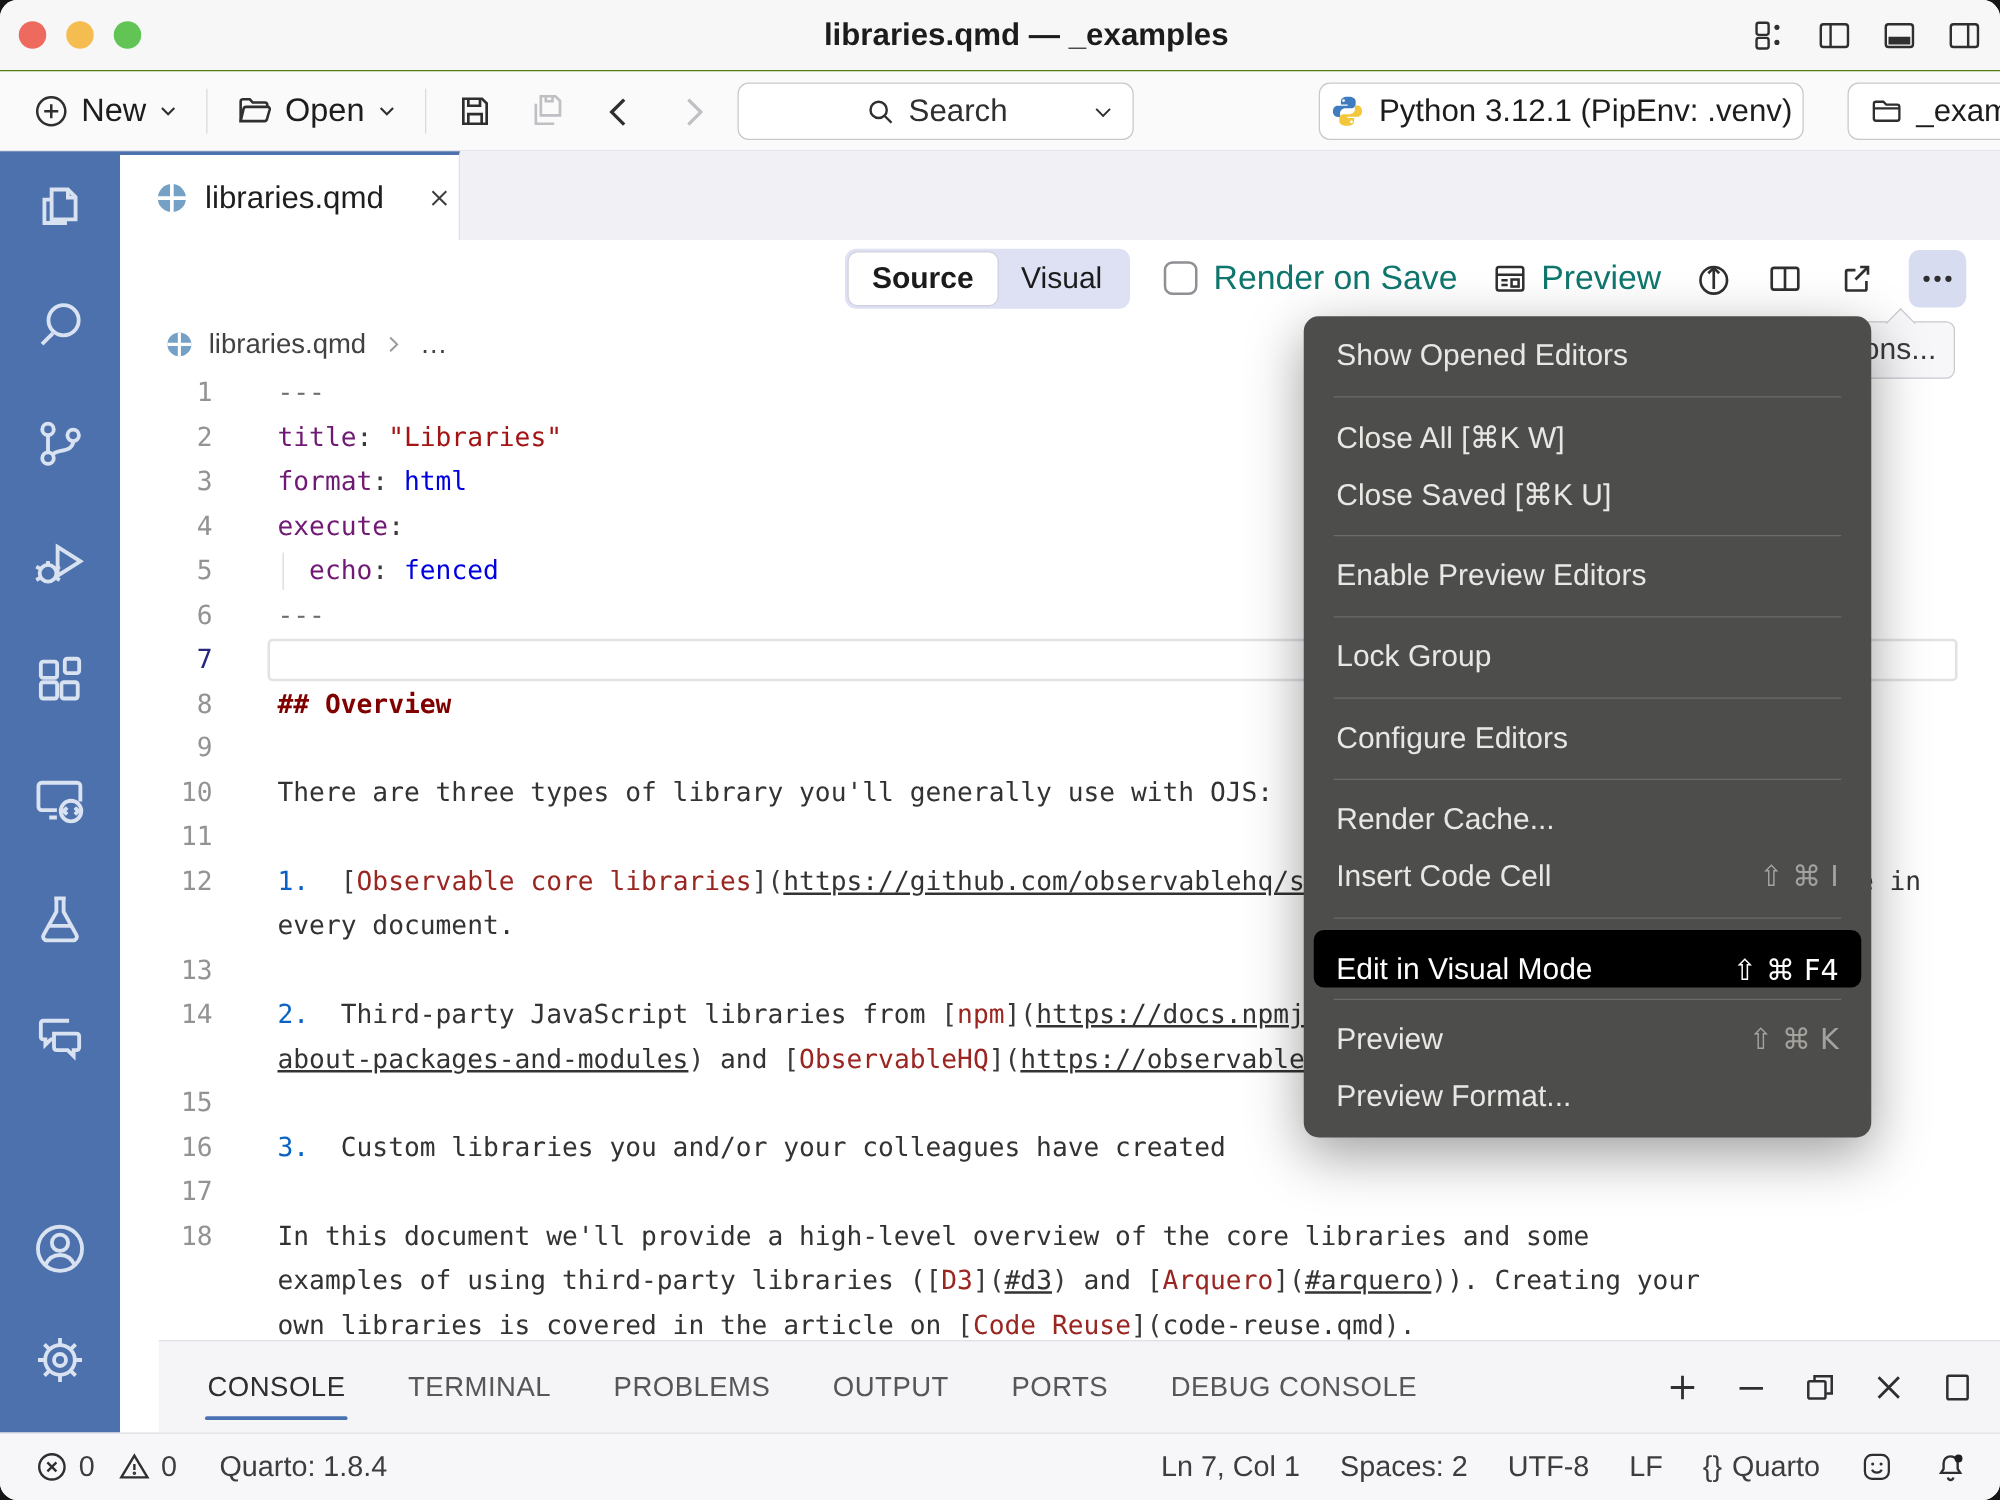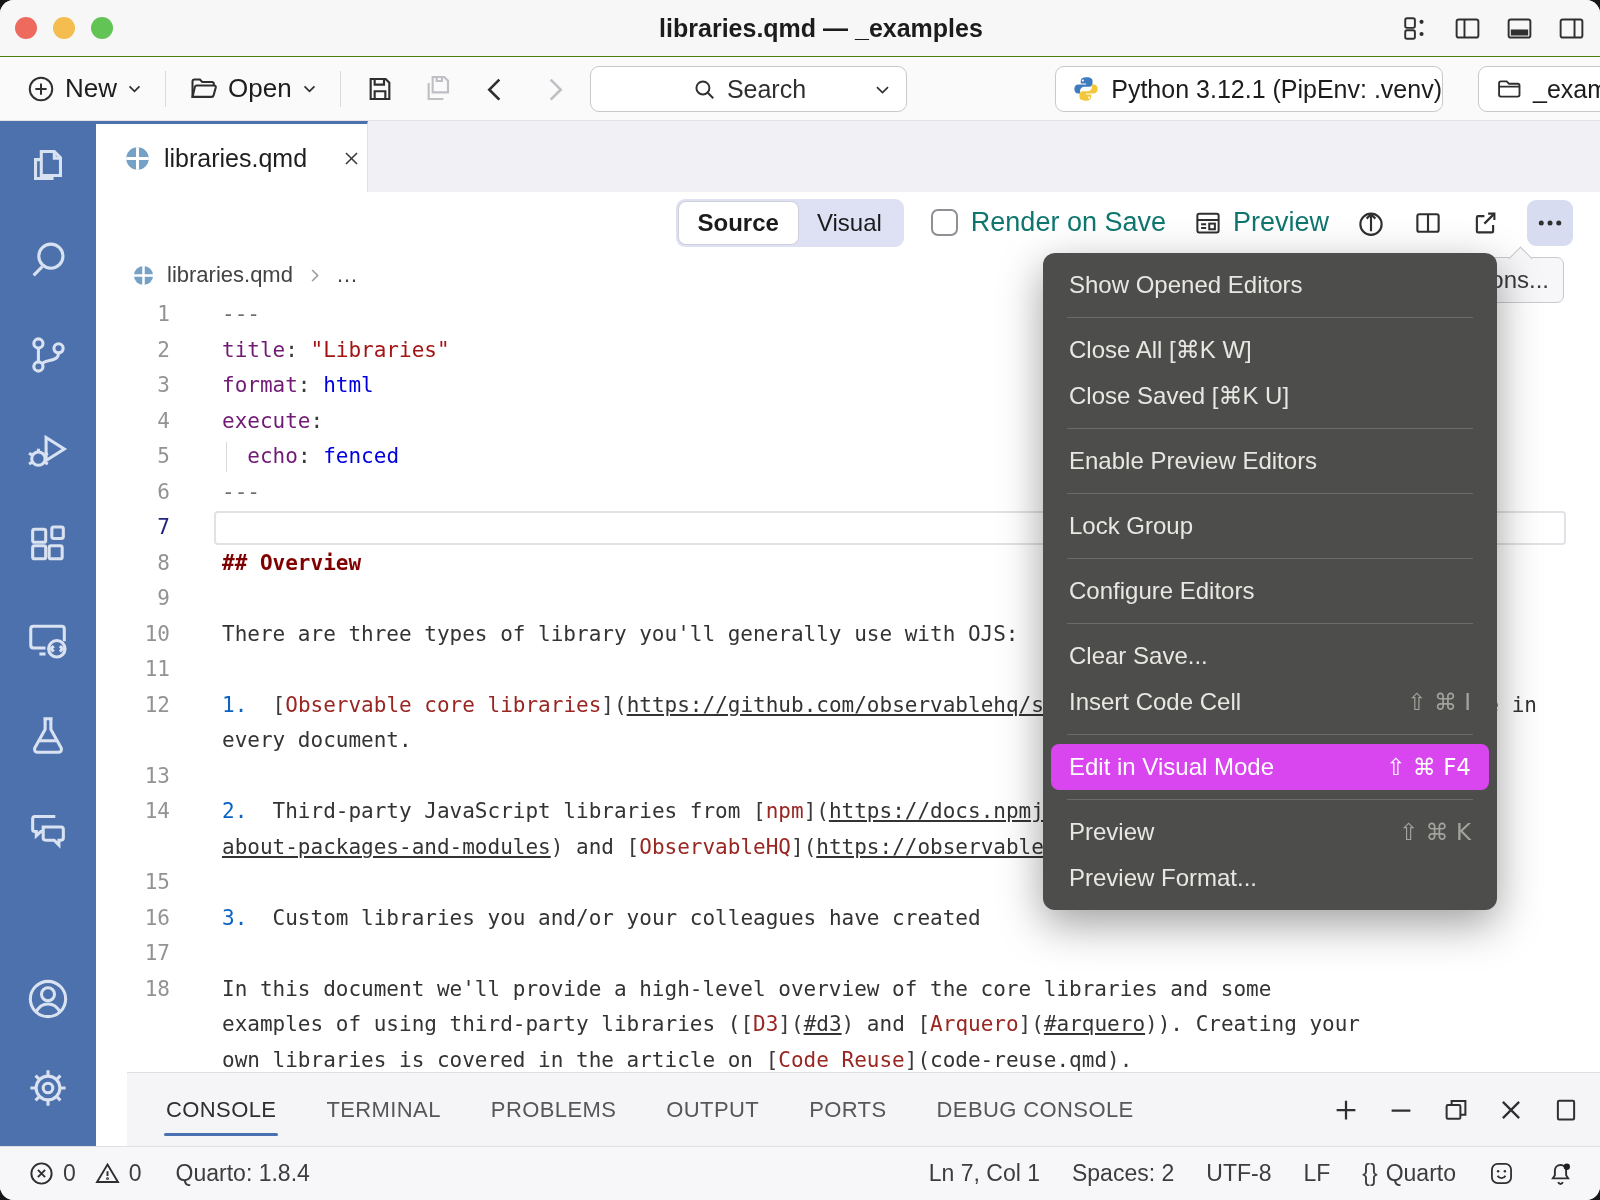--- a/index.html
+++ b/index.html
@@ -26,21 +26,21 @@
   .tb-label{font-size:26px;color:#1d1d1d;}
   .tb-sep{width:1px;height:36px;background:#dadade;margin:0 14px;}
   .tb-icbtn{padding:6px 9px;border-radius:8px;display:flex;align-items:center;}
   .tb-icbtn svg{width:32px;height:32px;}
   .caret svg{width:17px;height:17px;}
   .searchbox{position:absolute;left:590px;top:9px;width:315px;height:44px;background:#fff;border:1px solid #c9c9cd;
     border-radius:9px;display:flex;align-items:center;justify-content:center;gap:10px;}
   .searchbox .lbl{font-size:25px;color:#2f2f2f;}
   .searchbox .chev{position:absolute;right:14px;top:13px;}
   .pybtn{position:absolute;left:1055px;top:9px;width:386px;height:44px;background:#fff;border:1px solid #c9c9cd;
-    border-radius:9px;display:flex;align-items:center;justify-content:flex-end;gap:11px;font-size:25px;color:#1c1c1c;}
+    border-radius:9px;display:flex;align-items:center;justify-content:center;gap:11px;font-size:25px;color:#1c1c1c;}
   .wsbtn{position:absolute;left:1478px;top:9px;width:150px;height:44px;background:#fff;border:1px solid #c9c9cd;
     border-radius:9px;display:flex;align-items:center;padding-left:16px;gap:10px;font-size:25px;color:#1c1c1c;
     white-space:nowrap;overflow:hidden;}
 
   
   .sidebar{position:absolute;left:0;top:121px;width:96px;height:1026px;background:#4d71ad;display:flex;flex-direction:column;}
   .sb-top{display:flex;flex-direction:column;align-items:center;padding-top:21px;gap:49px;}
   .sb-bottom{margin-top:auto;display:flex;flex-direction:column;align-items:center;gap:43px;padding-bottom:36px;}
   .sb-item{width:46px;height:46px;color:#d9e2f1;}
   .sb-item svg{width:46px;height:46px;}
@@ -113,21 +113,21 @@
   
   .tooltip{position:absolute;left:1352px;top:257px;width:212px;height:46px;background:#f7f7fa;border:1px solid #c9c9ce;
     border-radius:7px;z-index:20;display:flex;align-items:center;justify-content:flex-end;padding-right:14px;
     box-sizing:border-box;font-size:24px;color:#3a3a3a;white-space:nowrap;overflow:hidden;}
   .tooltip-arrow{position:absolute;left:1512px;top:250px;width:16px;height:16px;background:#f7f7fa;
     border-left:1px solid #c9c9ce;border-top:1px solid #c9c9ce;transform:rotate(45deg);z-index:21;}
   .menu{position:absolute;left:1043px;top:253px;width:454px;background:#4d4d4b;border-radius:12px;z-index:30;
     padding:9px 0;box-shadow:0 14px 44px rgba(0,0,0,.38);box-sizing:border-box;}
   .menu-item{height:46px;display:flex;align-items:center;padding:0 26px;font-size:24px;color:#e8e7e4;}
   .menu-item .sc{margin-left:auto;color:#a3a29e;font-size:23px;font-family:"DejaVu Sans",sans-serif;}
-  .menu-item.hl{background:#d946ef;border-radius:8px;margin:0 8px;padding:0 18px;color:#fff;}
+  .menu-item.hl{background:#000000;border-radius:8px;margin:0 8px;padding:0 18px;color:#fff;align-items:flex-end;}
   .menu-item.hl .sc{color:#fff;}
   .menu-divider{height:1px;background:#6b6b68;margin:9px 24px;}
 </style>
 </head>
 <body>
 
 <div id="window">
 
   <div class="titlebar">
     <div class="lights">
@@ -549,21 +549,21 @@
       <div class="menu-divider"></div>
       <div class="menu-item">
         <span>Lock Group</span>
       </div>
       <div class="menu-divider"></div>
       <div class="menu-item">
         <span>Configure Editors</span>
       </div>
       <div class="menu-divider"></div>
       <div class="menu-item">
-        <span>Clear Save...</span>
+        <span>Render Cache...</span>
       </div>
       <div class="menu-item">
         <span>Insert Code Cell</span>
         <span class="sc">⇧ ⌘ I</span>
       </div>
       <div class="menu-divider"></div>
       <div class="menu-item hl">
         <span>Edit in Visual Mode</span>
         <span class="sc">⇧ ⌘ F4</span>
       </div>

